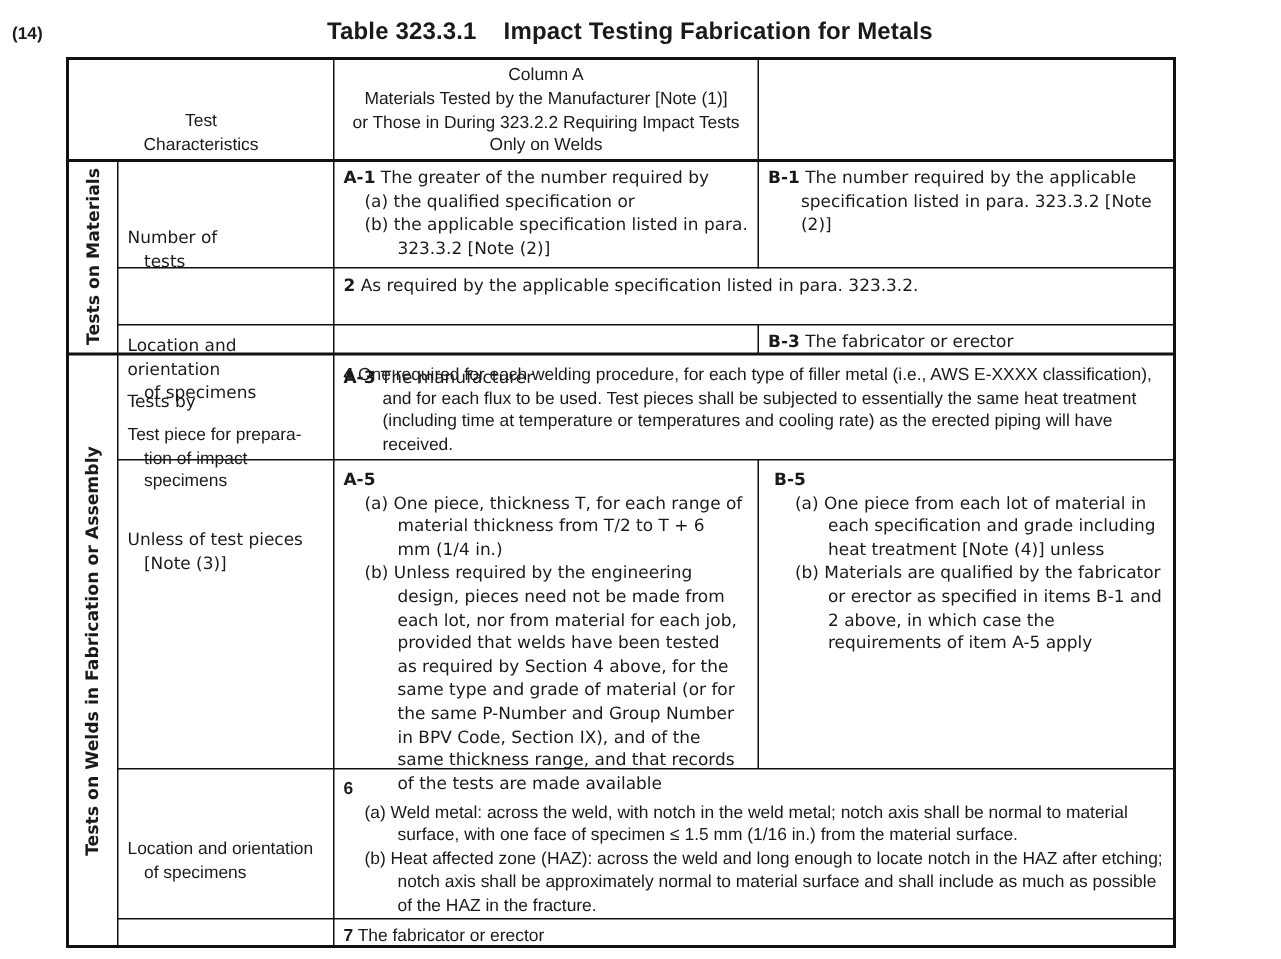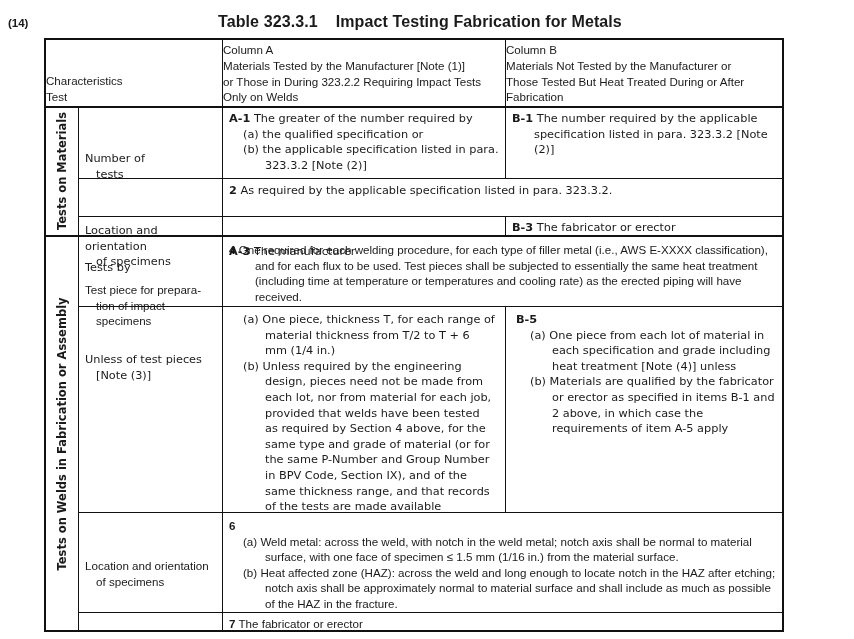--- a/index.html
+++ b/index.html
@@ -8,21 +8,21 @@
   .edition { position:absolute; left:8px; top:17px; font-size:11.5px; font-weight:bold;
              font-family:"Liberation Sans", sans-serif; }
   .title { position:absolute; left:218px; top:13px; font-size:16px; font-weight:bold;
            font-family:"Liberation Sans", sans-serif; letter-spacing:0.1px; white-space:nowrap; }
   .title .num { margin-right:18px; }
 
   .tbl { position:absolute; left:44px; top:38px; width:740px; height:594px;
          border:2.5px solid #111; border-left-width:2.5px; box-sizing:border-box; }
   .cell { position:absolute; box-sizing:border-box; font-size:11.3px; line-height:15.6px; }
   .hdr { font-family:"Liberation Sans", sans-serif; font-size:11.6px; line-height:15.8px;
-         }
+         text-align:center; }
   .hline { position:absolute; height:0; border-top:1px solid #111; }
   .hline.thick { border-top:2.5px solid #111; }
   .vline { position:absolute; width:0; border-left:1px solid #111; }
 
   .side { position:absolute; display:flex; align-items:center; justify-content:center; }
   .side span { transform:rotate(-90deg); white-space:nowrap; font-weight:bold; font-size:11.5px;
                font-family:"DejaVu Sans", sans-serif; }
 
   .char { padding:3px 0 0 6px; }
   .char .l1 { display:block;margin-top:40px; }
@@ -53,34 +53,28 @@
   <div class="hline" style="left:32px;width:704px;top:176px;"></div>
   <div class="vline" style="left:459px;top:176px;height:20px;"></div>
   <div class="hline thick" style="left:0;width:736px;top:195px;"></div>
 
   <div class="hline" style="left:32px;width:704px;top:266px;"></div>
   <div class="vline" style="left:459px;top:266px;height:206px;"></div>
   <div class="hline" style="left:32px;width:704px;top:472px;"></div>
   <div class="hline" style="left:32px;width:704px;top:572px;"></div>
 
   <div class="cell hdr" style="left:0;top:33px;width:176px;">
+    <div>Test</div>
     <div>Characteristics</div>
-    <div>Test</div>
   </div>
   <div class="cell hdr" style="left:177px;top:2px;width:282px;">
     <div>Column A</div>
     <div>Materials Tested by the Manufacturer [Note (1)]</div>
     <div>or Those in During 323.2.2 Requiring Impact Tests</div>
     <div>Only on Welds</div>
-  </div>
-  <div class="cell hdr" style="left:460px;top:2px;width:276px;">
-    <div>Column B</div>
-    <div>Materials Not Tested by the Manufacturer or</div>
-    <div>Those Tested But Heat Treated During or After</div>
-    <div>Fabrication</div>
   </div>
 
   <div class="side" style="left:0;top:67px;width:32px;height:128px;">
     <span>Tests on Materials</span>
   </div>
   <div class="side" style="left:0;top:197px;width:32px;height:393px;">
     <span>Tests on Welds in Fabrication or Assembly</span>
   </div>
 
   <div class="cell char" style="left:33px;top:68px;width:143px;">
@@ -121,20 +115,21 @@
   </div>
   <div class="cell body condensed" style="left:177px;top:199px;width:559px;padding-right:4px;">
     <span class="hang" style="padding-left:26px;text-indent:-26px;"><b class="lbl">4</b><span> One required for each welding procedure, for each type of filler metal (i.e., AWS E-XXXX classification), and for each flux to be used. Test pieces shall be subjected to essentially the same heat treatment (including time at temperature or temperatures and cooling rate) as the erected piping will have received.</span></span>
   </div>
 
   <div class="cell char" style="left:33px;top:269px;width:143px;">
     <span class="l1">Unless of test pieces</span>
     <span class="l2">[Note (3)]</span>
   </div>
   <div class="cell body" style="left:177px;top:269px;width:282px;padding-right:10px;">
+    <b class="lbl" style="display:block;">A-5</b>
     <span class="sub">(a) One piece, thickness T, for each range of material thickness from T/2 to T + 6 mm (1/4 in.)</span>
     <span class="sub">(b) Unless required by the engineering design, pieces need not be made from each lot, nor from material for each job, provided that welds have been tested as required by Section 4 above, for the same type and grade of material (or for the same P-Number and Group Number in BPV Code, Section IX), and of the same thickness range, and that records of the tests are made available</span>
   </div>
   <div class="cell body" style="left:464px;top:269px;width:276px;padding-right:6px;">
     <b class="lbl" style="display:block;">B-5</b>
     <span class="sub">(a) One piece from each lot of material in each specification and grade including heat treatment [Note (4)] unless</span>
     <span class="sub">(b) Materials are qualified by the fabricator or erector as specified in items B-1 and 2 above, in which case the requirements of item A-5 apply</span>
   </div>
 
   <div class="cell char condensed" style="left:33px;top:475px;width:143px;">

